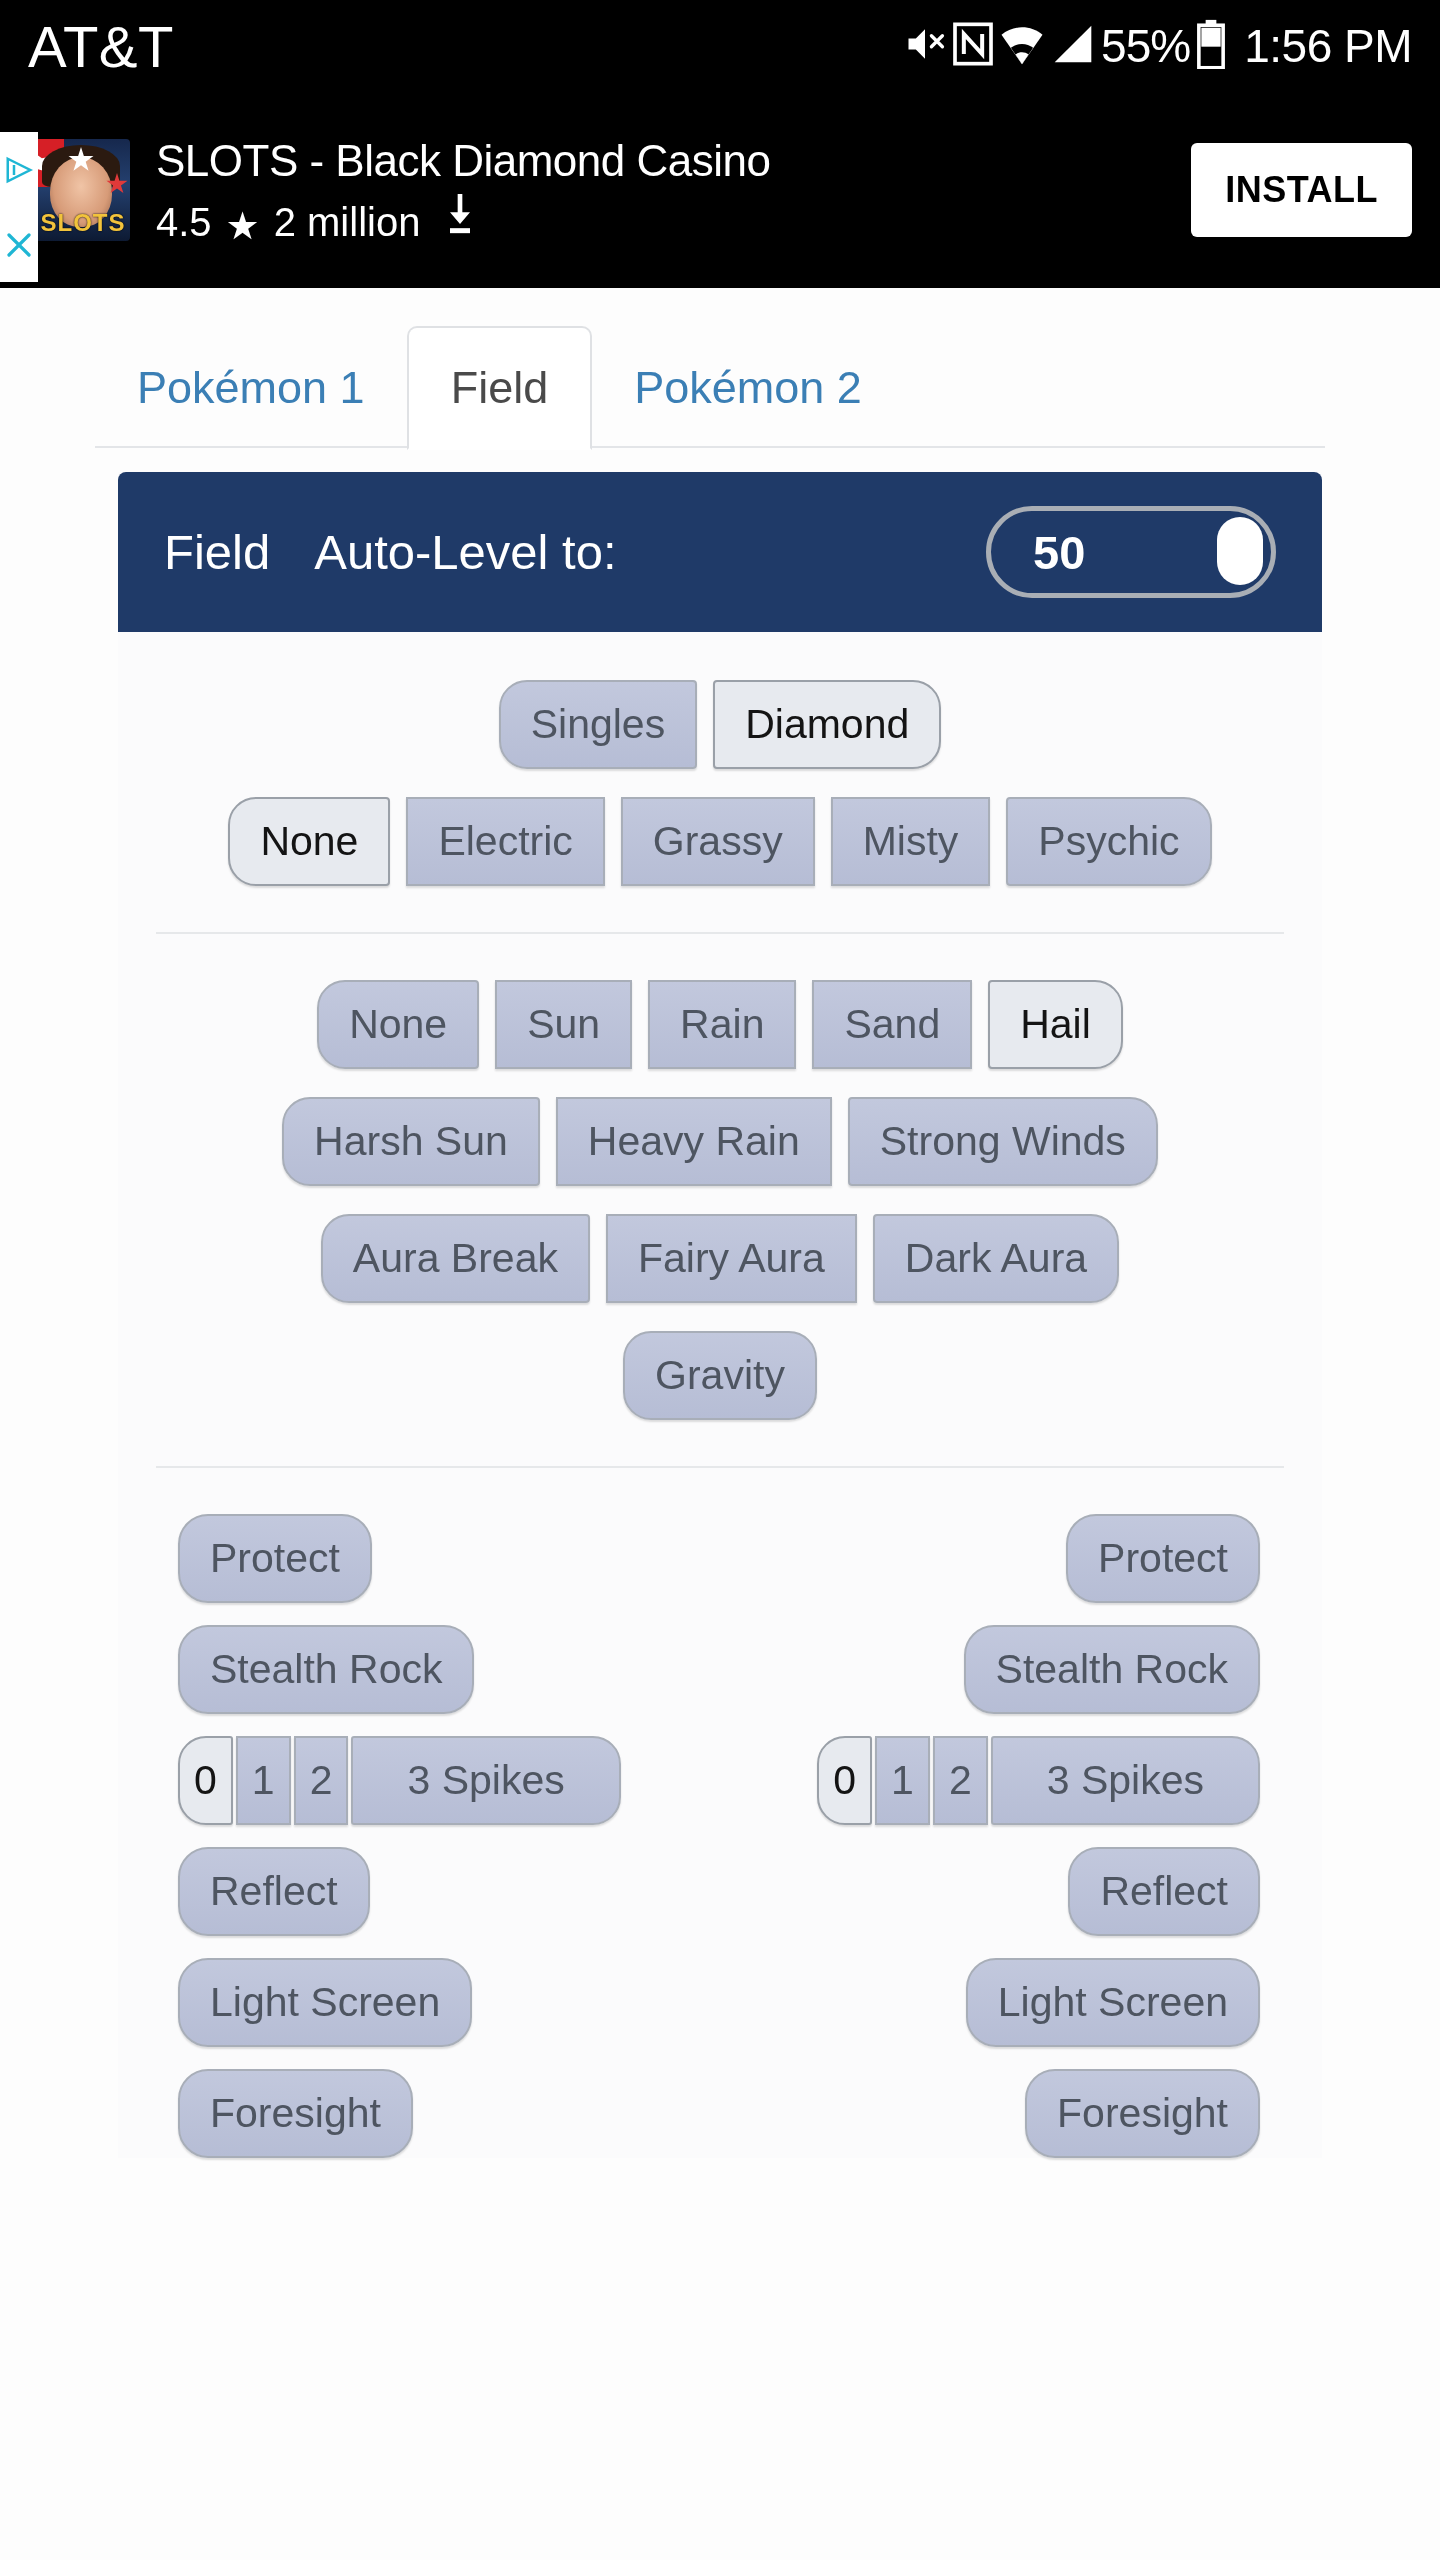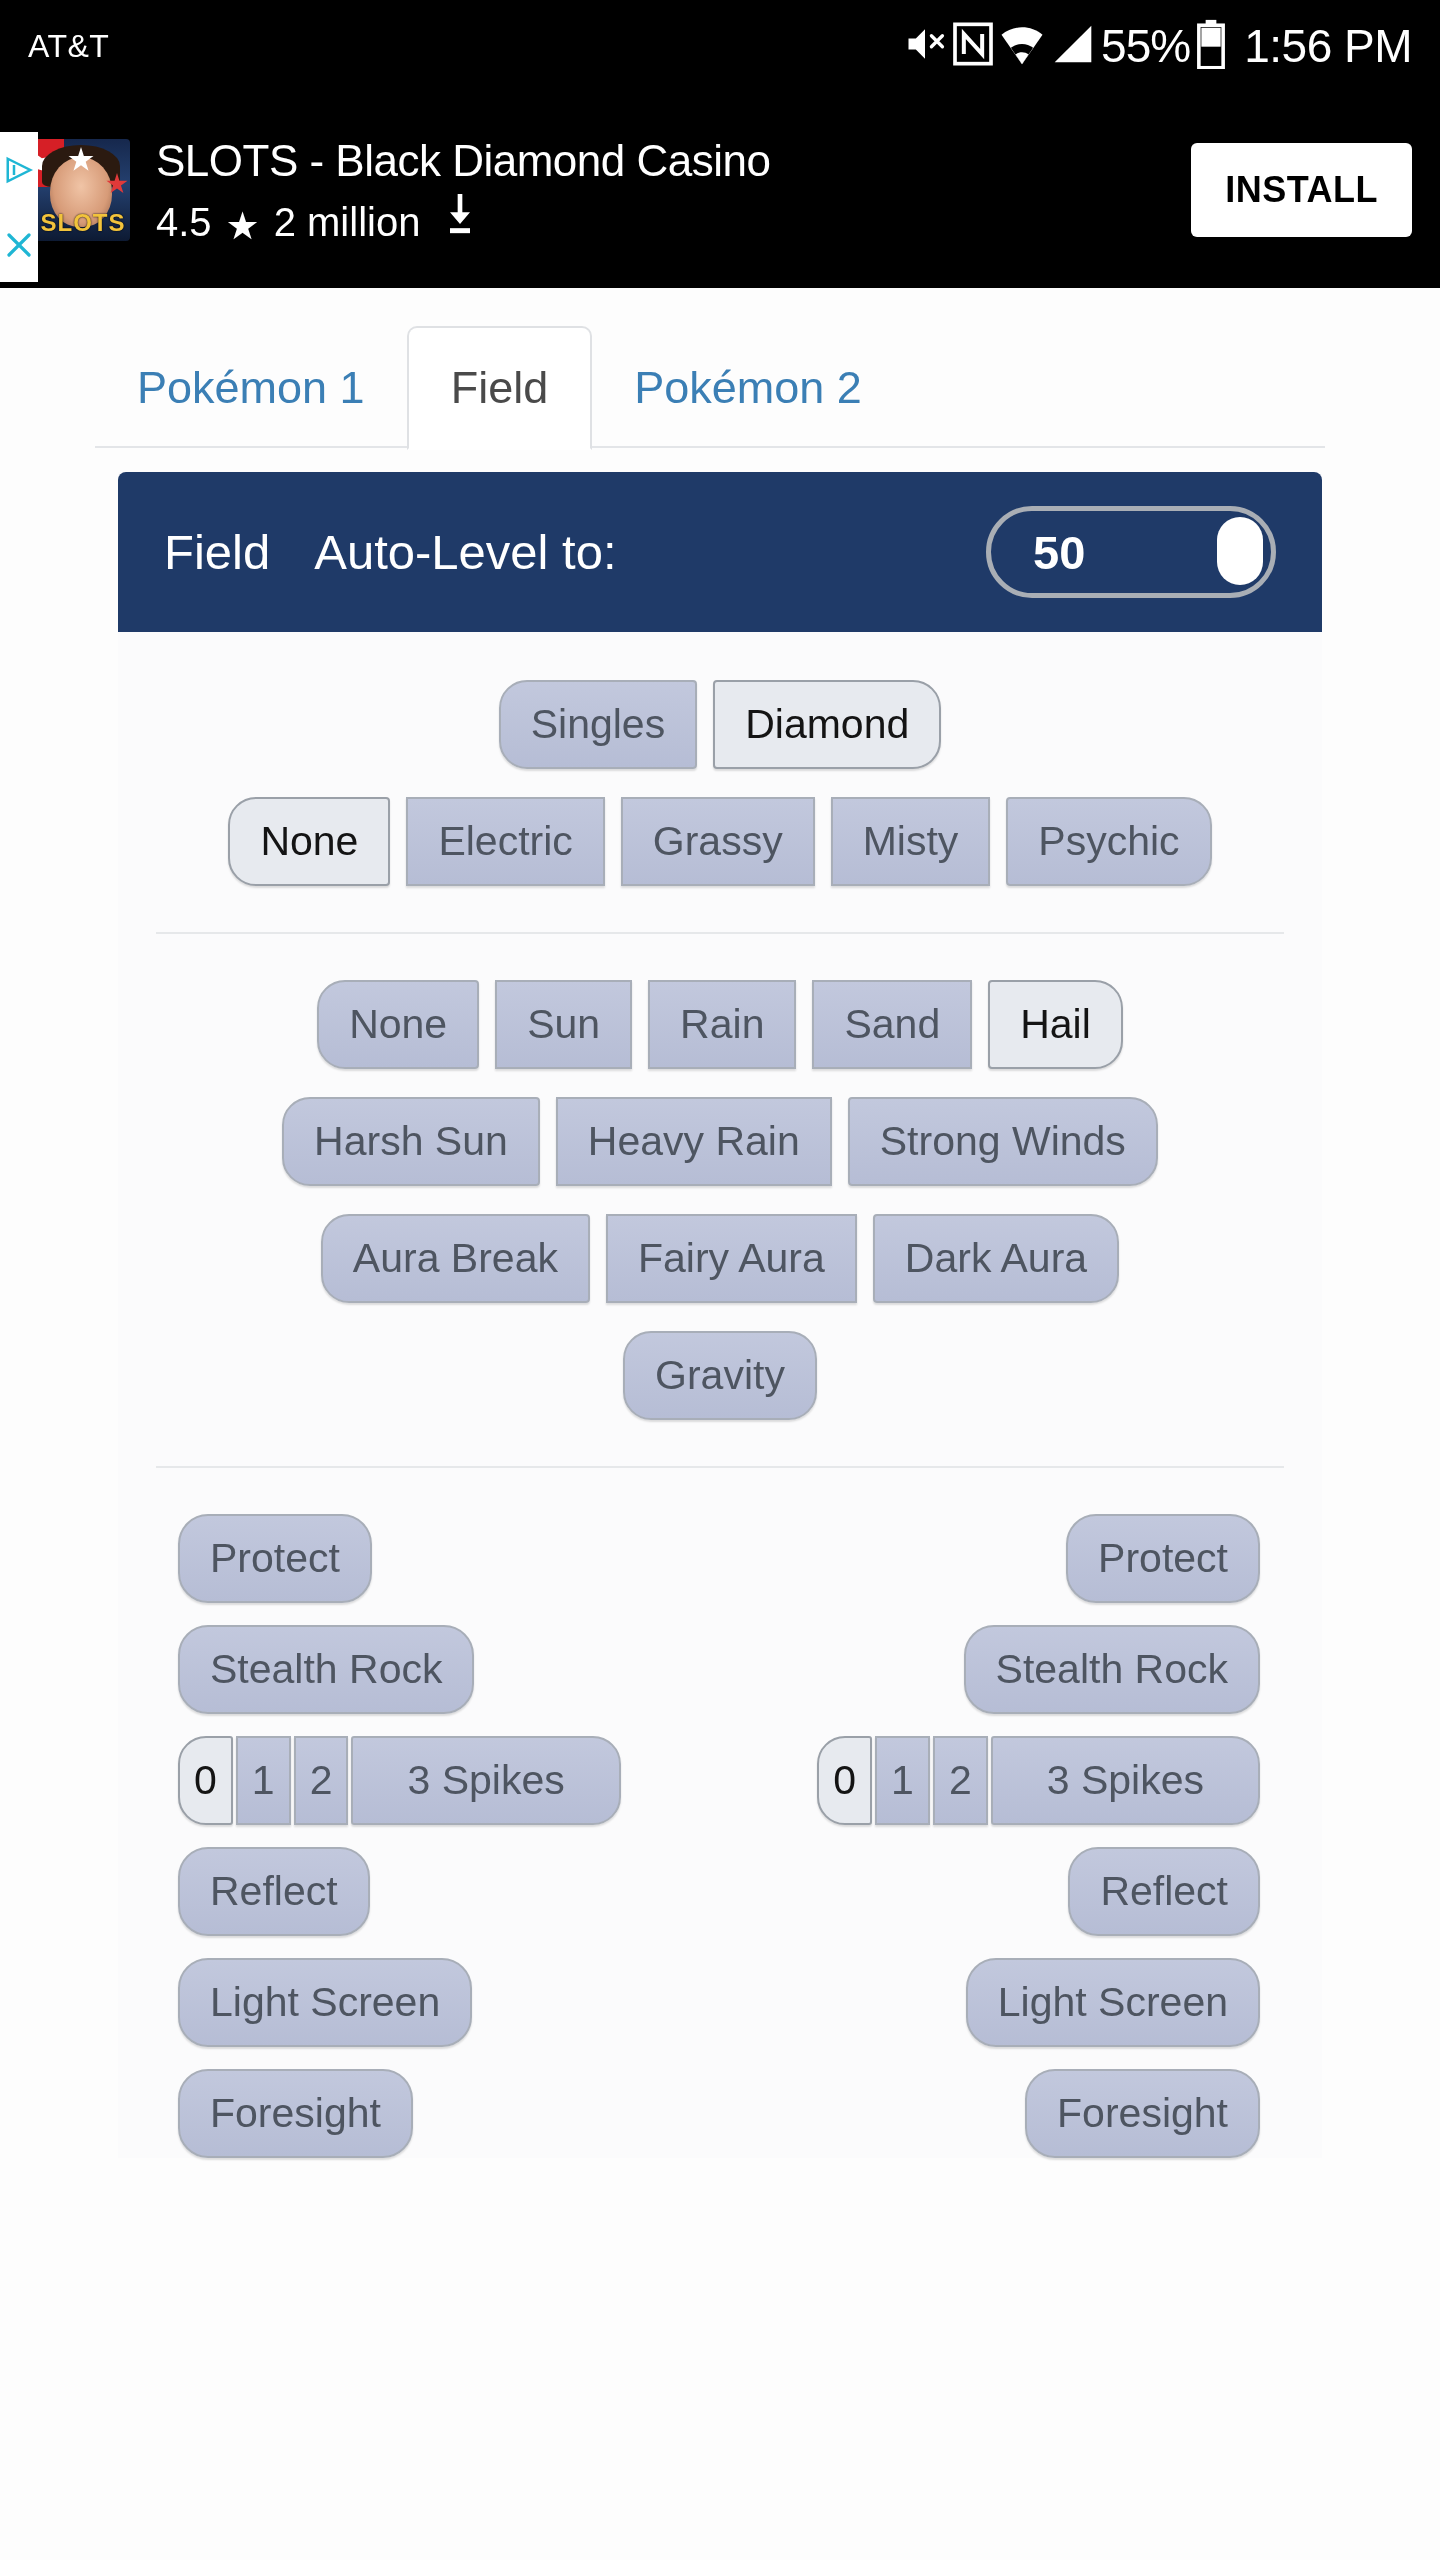--- a/index.html
+++ b/index.html
@@ -15,21 +15,21 @@
   
   .status-bar {
     height: 92px;
     background: #000000;
     display: flex;
     align-items: center;
     padding: 0 28px;
     color: #ffffff;
   }
   .carrier {
-    font-size: 32px;
+    font-size: 58px;
     letter-spacing: 0.5px;
     font-weight: 400;
   }
   .status-right {
     margin-left: auto;
     display: flex;
     align-items: center;
     gap: 6px;
   }
   .status-icon { display: block; }

